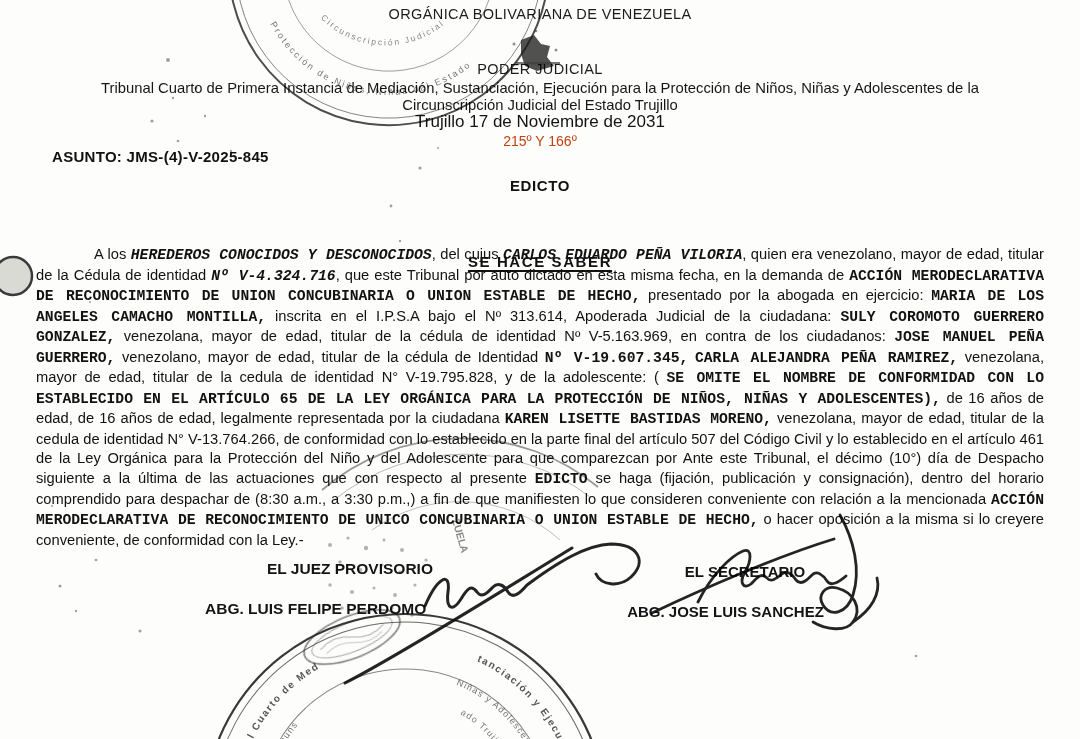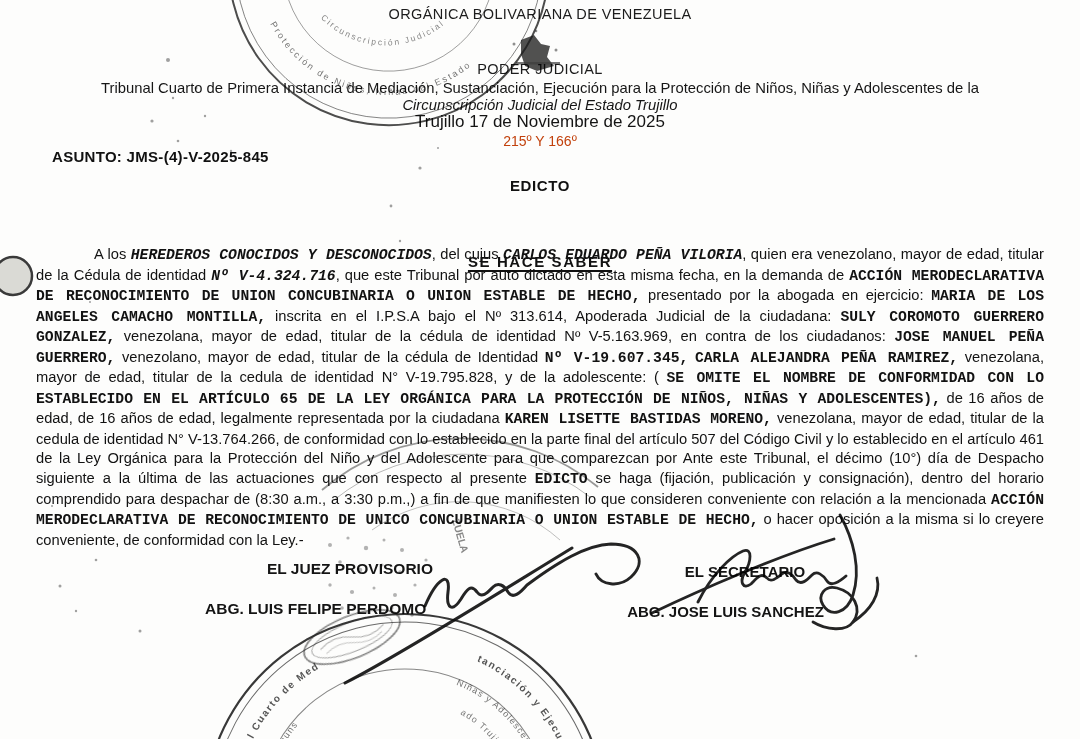--- a/index.html
+++ b/index.html
@@ -31,22 +31,22 @@
   .stamp-txt{font-family:"Liberation Sans",sans-serif;}
 </style>
 </head>
 <body>
 
 <div class="page">
 
   <div class="abs ctr hdr-sm" style="top:6px;">ORGÁNICA BOLIVARIANA DE VENEZUELA</div>
   <div class="abs ctr hdr-court" style="top:80px;">Tribunal Cuarto de Primera Instancia de Mediación, Sustanciación, Ejecución para la Protección de Niños, Niñas y Adolescentes de la</div>
   <div class="abs ctr hdr-sm" style="top:61px;">PODER JUDICIAL</div>
-  <div class="abs ctr hdr-court" style="top:97px;font-style:italic;">Circunscripción Judicial del Estado Trujillo</div>
-  <div class="abs ctr hdr-date" style="top:112px;">Trujillo  17 de Noviembre de 2025</div>
+  <div class="abs ctr hdr-court" style="top:97px;">Circunscripción Judicial del Estado Trujillo</div>
+  <div class="abs ctr hdr-date" style="top:112px;">Trujillo  17 de Noviembre de 2031</div>
   <div class="abs ctr hdr-years" style="top:133px;">215º Y 166º</div>
 
   <div class="abs case-no" style="left:52px;top:148px;">ASUNTO: JMS-(4)-V-2025-845</div>
 
   <div class="abs ctr doc-title" style="top:177px;">EDICTO</div>
   <div class="abs ctr doc-subtitle" style="top:208px;">SE HACE SABER</div>
 
   <p class="abs body-text"><span>A los </span><span class="b i">HEREDEROS CONOCIDOS Y DESCONOCIDOS</span><span>, del cujus </span><span class="b i">CARLOS EDUARDO PEÑA VILORIA</span><span>, quien era venezolano, mayor de edad, titular de la Cédula de identidad </span><span class="b i">Nº V-4.324.716</span><span>, que este Tribunal por auto dictado en esta misma fecha, en la demanda de </span><span class="b">ACCIÓN MERODECLARATIVA DE RECONOCIMIENTO DE UNION CONCUBINARIA O UNION ESTABLE DE HECHO,</span><span> presentado por la abogada en ejercicio: </span><span class="b">MARIA DE LOS ANGELES CAMACHO MONTILLA,</span><span> inscrita en el I.P.S.A bajo el Nº 313.614, Apoderada Judicial de la ciudadana: </span><span class="b">SULY COROMOTO GUERRERO GONZALEZ,</span><span> venezolana, mayor de edad, titular de la cédula de identidad Nº V-5.163.969, en contra de los ciudadanos: </span><span class="b">JOSE MANUEL PEÑA GUERRERO,</span><span> venezolano, mayor de edad, titular de la cédula de Identidad </span><span class="b">Nº V-19.607.345,</span><span> </span><span class="b">CARLA ALEJANDRA PEÑA RAMIREZ,</span><span> venezolana, mayor de edad, titular de la cedula de identidad N° V-19.795.828, y de la adolescente: ( </span><span class="b">SE OMITE EL NOMBRE DE CONFORMIDAD CON LO ESTABLECIDO EN EL ARTÍCULO 65 DE LA LEY ORGÁNICA PARA LA PROTECCIÓN DE NIÑOS, NIÑAS Y ADOLESCENTES),</span><span> de 16 años de edad, de 16 años de edad, legalmente representada  por la ciudadana </span><span class="b">KAREN LISETTE BASTIDAS MORENO,</span><span> venezolana, mayor de edad, titular de la cedula de identidad N° V-13.764.266, de conformidad con lo establecido en la parte final del artículo 507 del Código Civil y lo establecido en el artículo 461 de la Ley Orgánica para la Protección del Niño y del Adolescente  para que comparezcan por Ante este Tribunal, el décimo (10°) día de Despacho siguiente a la última de las actuaciones que con respecto al presente </span><span class="b">EDICTO</span><span> se haga (fijación, publicación y consignación), dentro del horario comprendido para despachar de (8:30 a.m., a 3:30 p.m.,) a fin de que manifiesten lo que consideren conveniente con relación a la mencionada </span><span class="b">ACCIÓN MERODECLARATIVA DE RECONOCIMIENTO DE UNICO CONCUBINARIA O UNION ESTABLE DE HECHO,</span><span> o hacer oposición a la misma si lo creyere conveniente, de conformidad con la Ley.-</span></p>
 
   <div class="abs sig" style="left:215px;width:270px;top:560px;text-align:center;font-size:15.5px;">EL JUEZ PROVISORIO</div>

